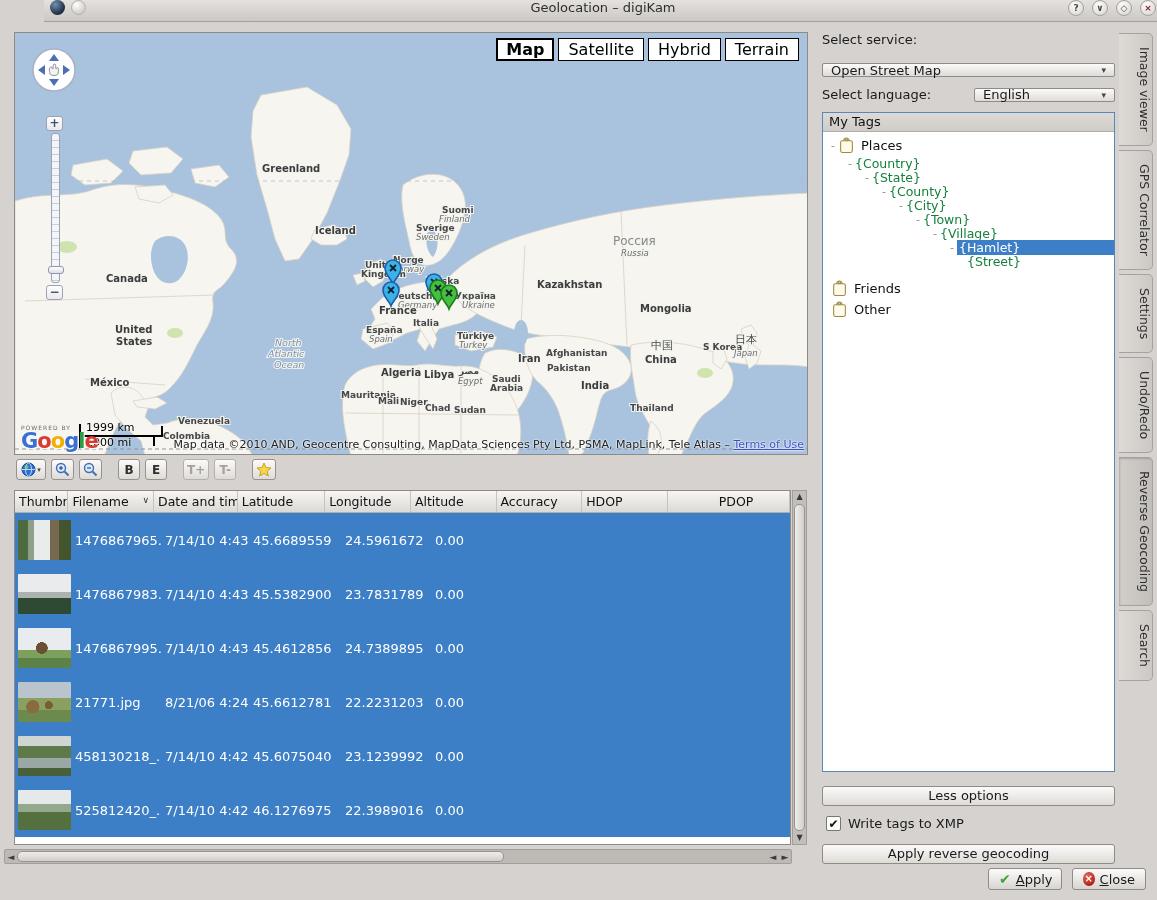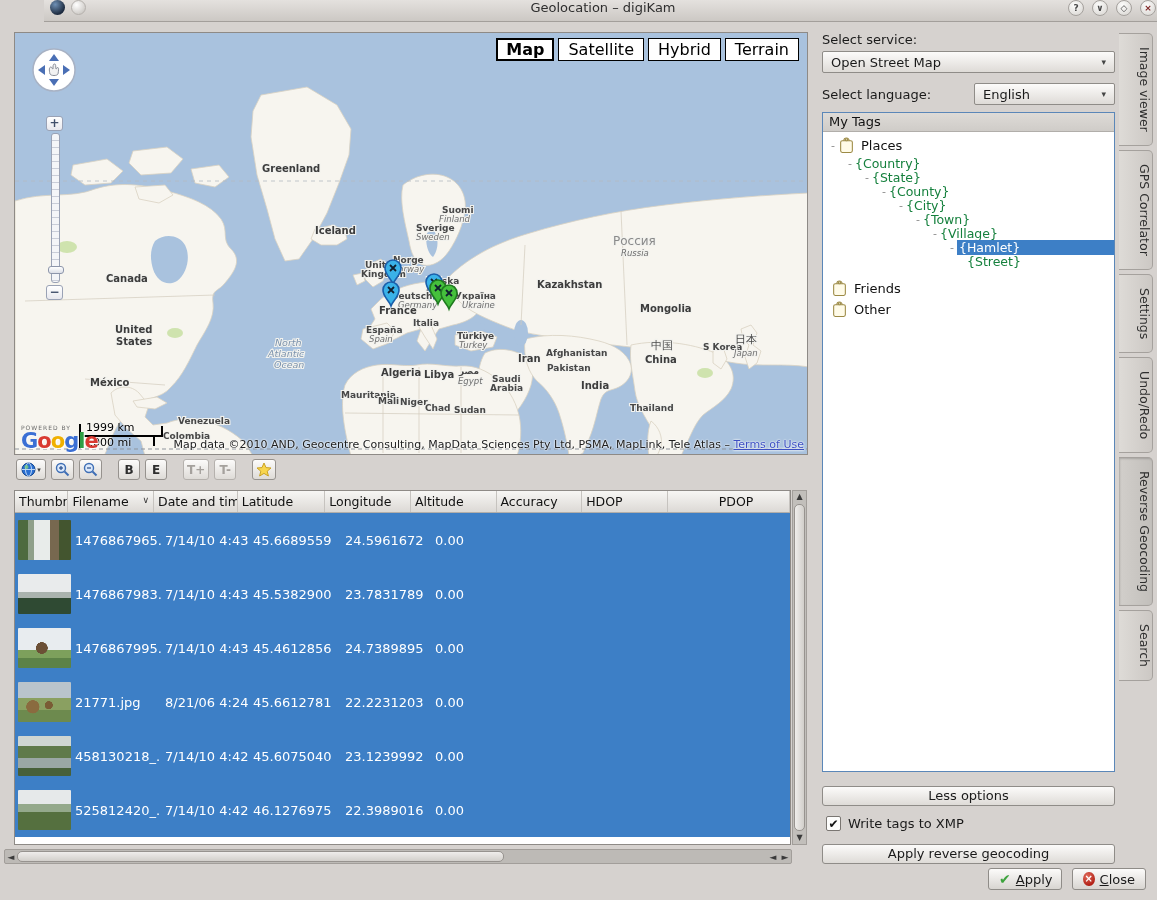--- a/index.html
+++ b/index.html
@@ -93,22 +93,22 @@
     background:linear-gradient(90deg,#efedeb,#d2cfcb); border:1px solid #97938f; }
   .hscroll { position:absolute; left:4px; top:849px; width:788px; height:15px;
     background:#bdbab6; border:1px solid #a29e9a; border-radius:2px; display:flex; align-items:center; }
   .hscroll .sb-arrow { font-size:9px; color:#3a3a3a; width:12px; text-align:center; }
   .hscroll .sb-thumb { width:62%; height:11px; border-radius:5px;
     background:linear-gradient(180deg,#efedeb,#d2cfcb); border:1px solid #97938f; }
   .hscroll .spacer { flex:1; }
 
   
   .rpanel { position:absolute; left:822px; top:32px; width:293px; }
-  .lbl { color:#1a1a1a; margin-bottom:4px; }
-  .combo { height:22px; border:1px solid #8f8c88; border-radius:2px;
+  .lbl { color:#1a1a1a; margin-bottom:16px; }
+  .combo { height:14px; border:1px solid #8f8c88; border-radius:2px;
     background:linear-gradient(#fcfbfa,#dedbd7); display:flex; align-items:center;
     padding:0 8px; position:relative; }
   .combo .chev { position:absolute; right:8px; font-size:9px; color:#444; }
   .lang-row { display:flex; align-items:center; margin-top:10px; }
   .lang-row .combo { width:141px; margin-left:auto; }
 
   .tags-box { position:absolute; left:822px; top:112px; width:293px; height:660px;
     background:#fff; border:1px solid #5b87b8; }
   .tags-head { height:19px; background:linear-gradient(#dedbd7,#cfccc8); border-bottom:1px solid #b1aeaa;
     padding:1px 6px; font-size:13px; color:#111; }

